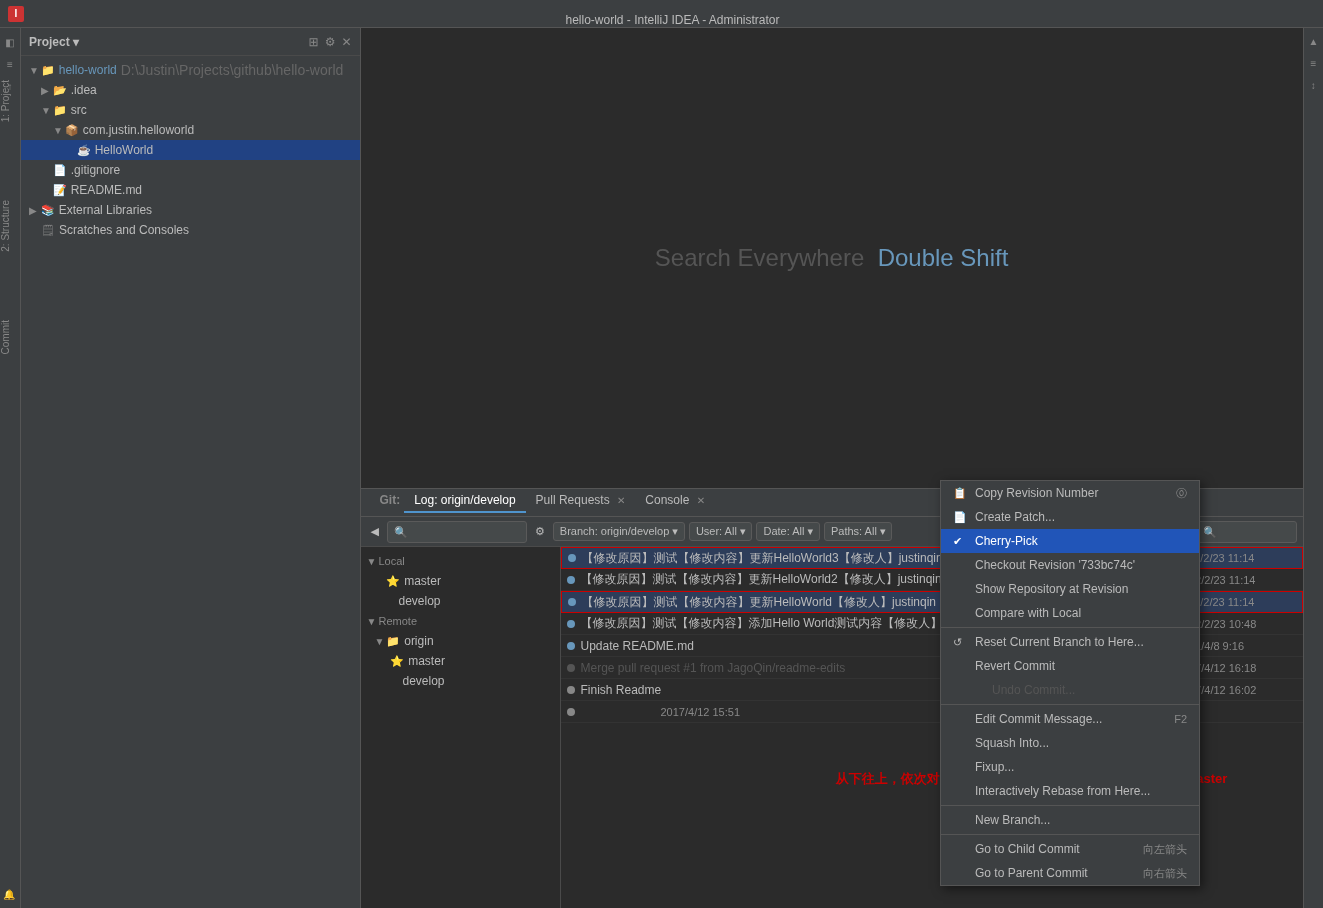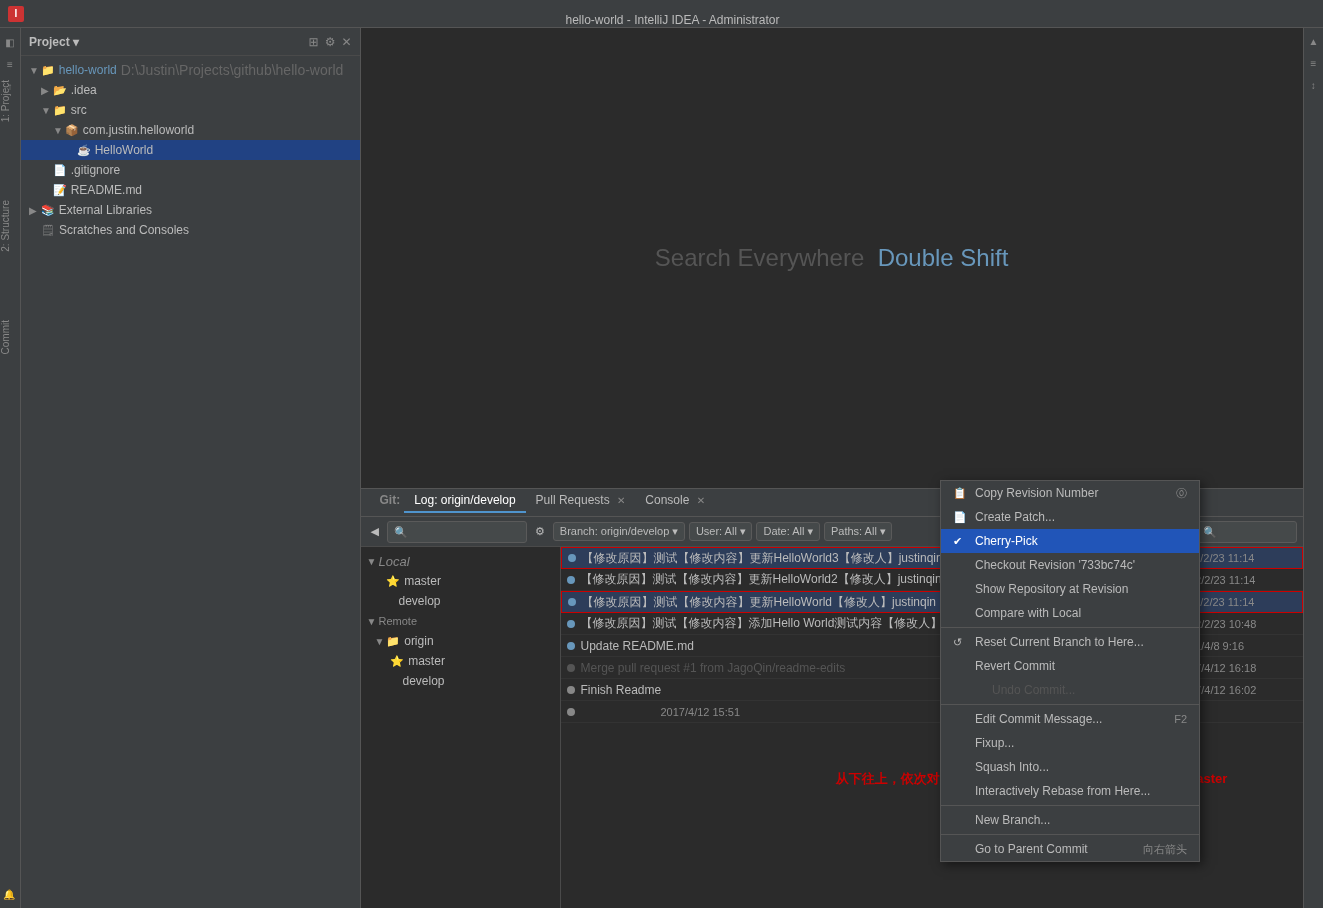--- a/index.html
+++ b/index.html
@@ -504,21 +504,21 @@
         <div class="toolbar-spacer"></div>
         <input class="search-box-small" type="text" placeholder="🔍" style="width: 100px;">
       </div>
 
       <div id="git-content">
 
         <div id="branch-tree">
 
           <div class="branch-item">
             <span class="b-arrow">▼</span>
-            <span class="b-label" style="color:#888; font-size:13px;font-style:italic;">Local</span>
+            <span class="b-label" style="color:#888; font-size:11px;">Local</span>
           </div>
           <div class="branch-item">
             <span class="b-arrow" style="width:20px;"></span>
             <span class="b-icon" style="color:#FFD700;">⭐</span>
             <span class="b-label">master</span>
           </div>
           <div class="branch-item">
             <span class="b-arrow" style="width:32px;"></span>
             <span class="b-label">develop</span>
           </div>
@@ -660,35 +660,40 @@
     <span class="ctx-text">Undo Commit...</span>
   </div>
   <div class="ctx-item separator"></div>
   <div class="ctx-item">
     <span class="ctx-icon"></span>
     <span class="ctx-text">Edit Commit Message...</span>
     <span class="ctx-shortcut">F2</span>
   </div>
   <div class="ctx-item">
     <span class="ctx-icon"></span>
+    <span class="ctx-text">Squash Into...</span>
+  </div>
+  <div class="ctx-item">
+    <span class="ctx-icon"></span>
     <span class="ctx-text">Fixup...</span>
   </div>
   <div class="ctx-item">
     <span class="ctx-icon"></span>
-    <span class="ctx-text">Squash Into...</span>
-  </div>
-  <div class="ctx-item">
-    <span class="ctx-icon"></span>
     <span class="ctx-text">Interactively Rebase from Here...</span>
   </div>
   <div class="ctx-item separator"></div>
   <div class="ctx-item">
     <span class="ctx-icon"></span>
     <span class="ctx-text">New Branch...</span>
   </div>
   <div class="ctx-item separator"></div>
+  <div class="ctx-item">
+    <span class="ctx-icon"></span>
+    <span class="ctx-text">Go to Child Commit</span>
+    <span class="ctx-shortcut">向左箭头</span>
+  </div>
   <div class="ctx-item">
     <span class="ctx-icon"></span>
     <span class="ctx-text">Go to Parent Commit</span>
     <span class="ctx-shortcut">向右箭头</span>
   </div>
 
 </div>
 
 </body></html>

